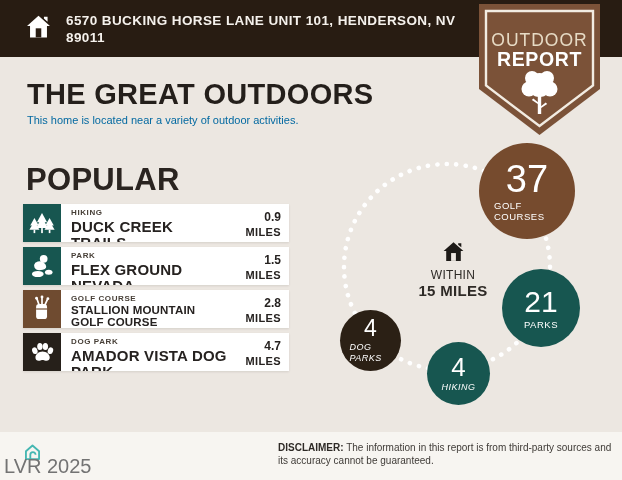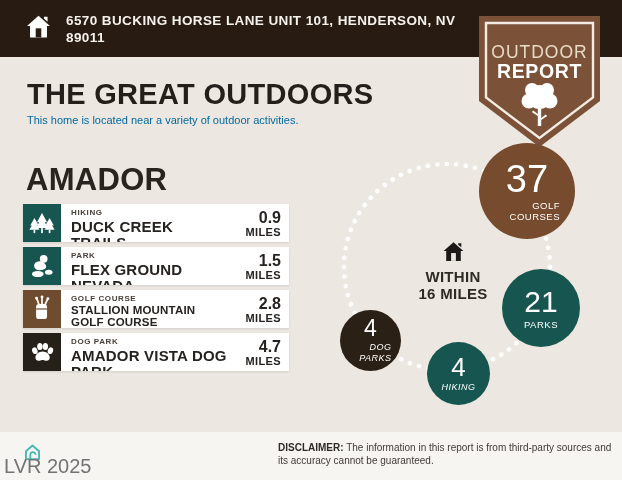--- a/index.html
+++ b/index.html
@@ -23,21 +23,21 @@
   .header-address {
     margin-left: 13px;
     width: 392px;
     color: #f5f1ec;
     font-size: 13.5px; font-weight: 600;
     letter-spacing: 0.4px; line-height: 17px;
   }
 
   
   .badge {
-    position: absolute; left: 451px; top: 16px;
+    position: absolute; left: 451px; top: 4px;
     width: 131px; height: 132px; padding-left: 28px;
   }
   .badge svg { display: block; }
 
   
   .page-title {
     position: absolute; left: 27px; top: 78px;
     font-size: 29px; font-weight: 800;
     color: #241f1b; letter-spacing: 0.3px;
   }
@@ -78,36 +78,36 @@
   .row-name {
     margin-top: 2px;
     font-size: 15px; font-weight: 700; line-height: 16px;
     color: #262220; letter-spacing: 0.2px;
   }
   .row-name.small { font-size: 11.5px; line-height: 12px; margin-top: 1px; }
   .row-miles {
     flex: 0 0 54px; padding: 5px 8px 0 0;
     text-align: right;
   }
-  .miles-value { font-size: 16px; font-weight: 700; color: #262220; line-height: 17px; }
+  .miles-value { font-size: 12px; font-weight: 700; color: #262220; line-height: 17px; }
   .miles-unit  { font-size: 11px;  font-weight: 700; color: #262220; letter-spacing: 0.4px; }
 
   
   .radius-ring { position: absolute; left: 340px; top: 160px; }
   .center-home { position: absolute; left: 441px; top: 239px; }
   .center-label {
     position: absolute; left: 408px; top: 268px; width: 90px;
     text-align: center; color: #2e2a26;
   }
-  .center-label .l1 { font-size: 15px; font-weight: 700; letter-spacing: 0.3px; }
+  .center-label .l1 { font-size: 12px; font-weight: 400; letter-spacing: 0.3px; }
   .center-label .l2 { font-size: 15px; font-weight: 700; letter-spacing: 0.3px; }
 
   .stat-bubble {
     position: absolute; border-radius: 50%;
-    color: #fff; text-align: right;
+    color: #fff; text-align: left;
     display: flex; flex-direction: column;
     align-items: center; justify-content: center;
   }
   .bubble-golf  { left: 479px; top: 143px; width: 96px; height: 96px; background: #764b2e; }
   .bubble-parks { left: 502px; top: 269px; width: 78px; height: 78px; background: #175650; }
   .bubble-hike  { left: 427px; top: 342px; width: 63px; height: 63px; background: #175650; }
   .bubble-dog   { left: 340px; top: 310px; width: 61px; height: 61px; background: #2b2015; }
   .bubble-golf  .stat-value { font-size: 38px; line-height: 38px; font-weight: 400; }
   .bubble-parks .stat-value { font-size: 30px; line-height: 30px; font-weight: 400; }
   .bubble-hike  .stat-value { font-size: 26px; line-height: 26px; font-weight: 400; }
@@ -172,21 +172,21 @@
       <rect x="58.8" y="92" width="3.4" height="18"></rect>
       <path d="M58.8 100 l-6 -4 l1.5 -1.5 l5 4 Z"></path>
       <path d="M62.2 104 l6 -4 l-1.5 -1.5 l-5 4 Z"></path>
     </g>
   </svg>
 </div>
 
 <div class="page-title">THE GREAT OUTDOORS</div>
 <div class="page-subtitle">This home is located near a variety of outdoor activities.</div>
 
-<div class="popular-heading">AMADOR</div>
+<div class="popular-heading">POPULAR</div>
 
 <div class="activity-list">
 
   <div class="activity-row">
     <span class="row-icon teal">
       <svg width="32" height="32" viewBox="0 0 38 38" fill="#ffffff">
         <polygon points="10,13 5,22 15,22"></polygon>
           <polygon points="10,17 4,27 16,27"></polygon>
           <rect x="9" y="27" width="2" height="4"></rect>
         <polygon points="19,7 13,18 25,18"></polygon>
@@ -280,21 +280,21 @@
 </div>
 
 <span class="center-home">
   <svg width="25" height="25" viewBox="0 0 24 24">
     <path d="M12 3 L2.5 11.5 H5 V21 H19 V11.5 H21.5 Z M16.5 4 h3 v4 l-3 -2.6 Z" fill="#1d1a17"></path>
     <rect x="9.7" y="13.5" width="4.6" height="7.5" fill="#ece7e1"></rect>
   </svg>
 </span>
 <div class="center-label">
   <div class="l1">WITHIN</div>
-  <div class="l2">16 MILES</div>
+  <div class="l2">15 MILES</div>
 </div>
 
 <div class="stat-bubble bubble-golf">
   <div class="stat-value">37</div>
   <div class="stat-label">GOLF COURSES</div>
 </div>
 <div class="stat-bubble bubble-parks">
   <div class="stat-value">21</div>
   <div class="stat-label">PARKS</div>
 </div>

